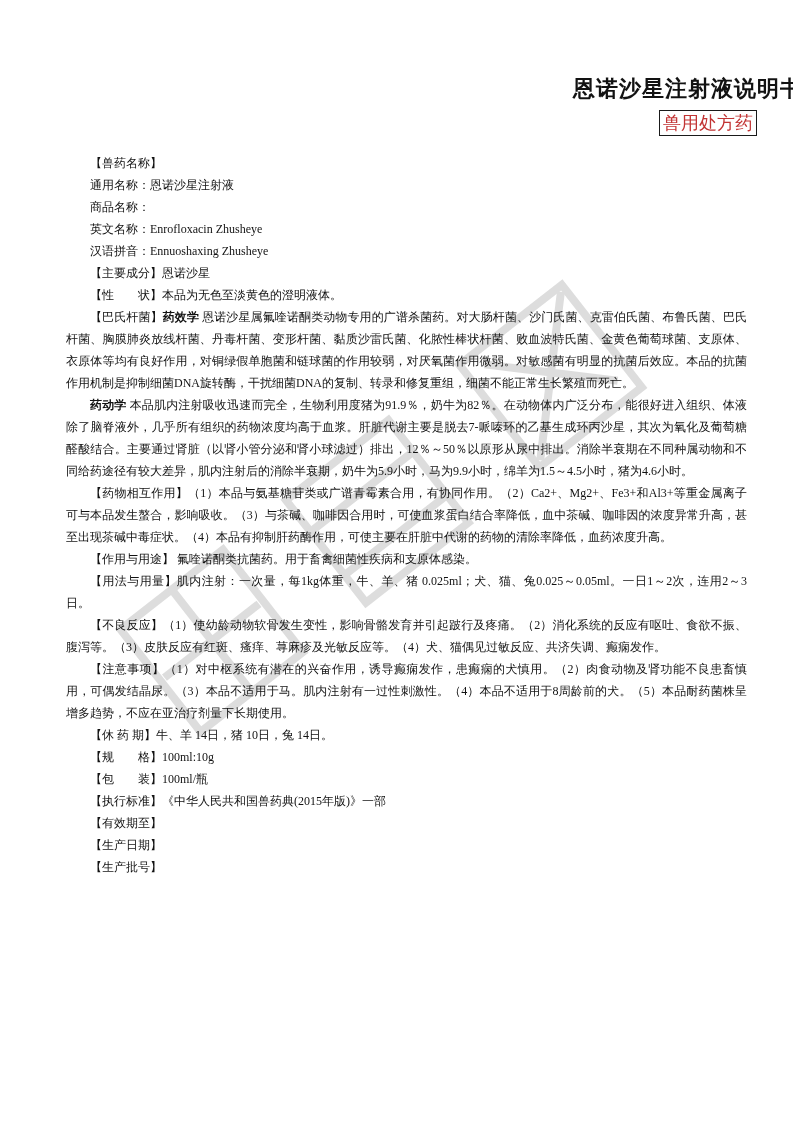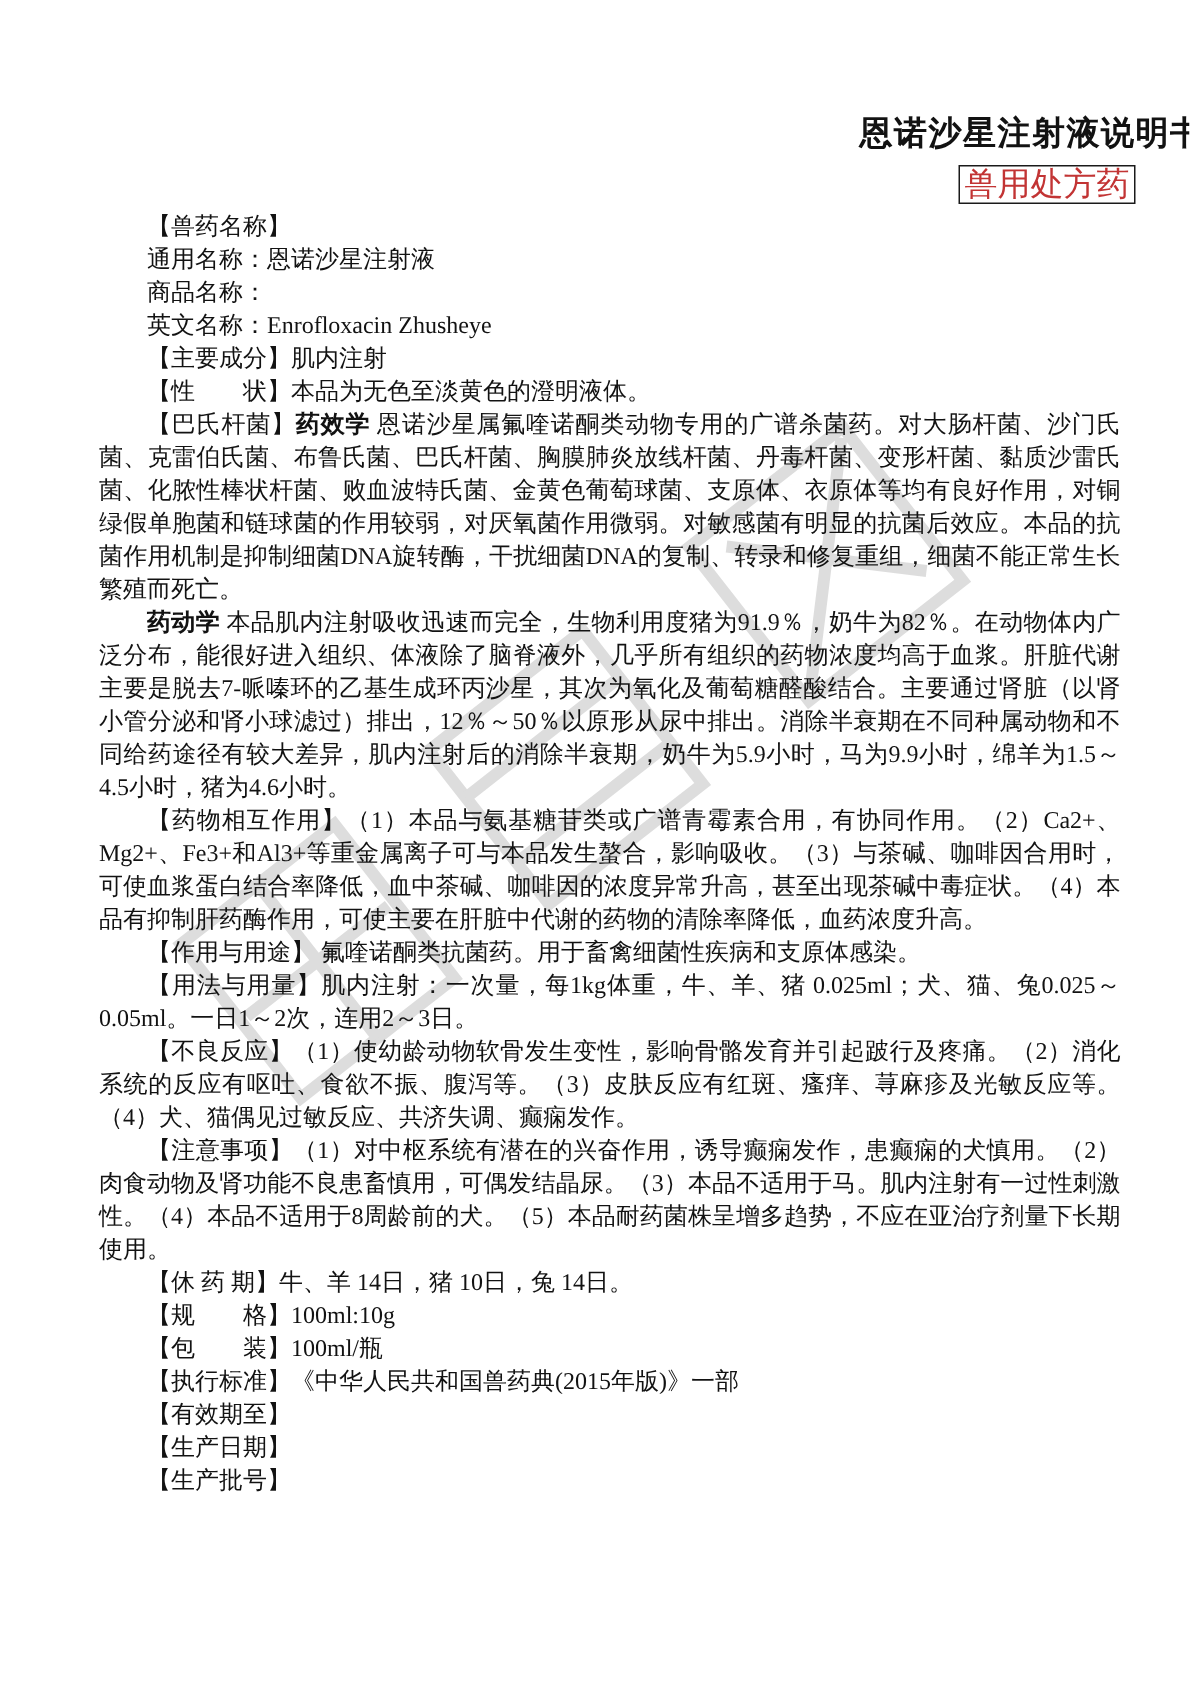--- a/index.html
+++ b/index.html
@@ -18,27 +18,27 @@
   }
   .doc-title{
     position:absolute;top:64px;left:0;width:100%;
     margin:10px;text-align:right;
     font-size:22px;font-weight:bold;letter-spacing:1px;font-family:Liberation Serif, serif;
   }
   .badge{
     position:absolute;top:110px;right:36px;
     border:1px solid #1a1a1a;
     padding:1px 3px;
-    font-size:22px;line-height:22px;
+    font-size:18px;line-height:22px;
     color:var(--badge-red);
     background:transparent;
   }
   .doc-body{
-    position:absolute;left:66px;top:141px;width:681px;
-    font-size:16px;line-height:22px;
+    position:absolute;left:66px;top:152px;width:681px;
+    font-size:12px;line-height:22px;
     text-align:justify;
   }
   .para{margin:0;text-indent:2em;}
   .para b{font-weight:bold;}
   .watermark{
     position:absolute;left:0;top:0;width:793px;height:1122px;
     pointer-events:none;
     z-index:0;
   }
   .doc-title,.badge,.doc-body{z-index:1;}
@@ -63,21 +63,22 @@
 
   <div class="badge" style="border-color: rgb(26, 26, 26);">
     <span>兽用处方药</span>
   </div>
 
   <div class="doc-body">
       <p class="para"><span>【兽药名称】</span></p>
       <p class="para"><span>通用名称：恩诺沙星注射液</span></p>
       <p class="para"><span>商品名称：</span></p>
       <p class="para"><span>英文名称：Enrofloxacin Zhusheye</span></p>
-      <p class="para"><span>【主要成分】肌内注射</span></p>
+      <p class="para"><span>汉语拼音：Ennuoshaxing Zhusheye</span></p>
+      <p class="para"><span>【主要成分】恩诺沙星</span></p>
       <p class="para"><span>【性　　状】本品为无色至淡黄色的澄明液体。</span></p>
       <p class="para"><span>【巴氏杆菌】</span><b>药效学</b><span> 恩诺沙星属氟喹诺酮类动物专用的广谱杀菌药。对大肠杆菌、沙门氏菌、克雷伯氏菌、布鲁氏菌、巴氏杆菌、胸膜肺炎放线杆菌、丹毒杆菌、变形杆菌、黏质沙雷氏菌、化脓性棒状杆菌、败血波特氏菌、金黄色葡萄球菌、支原体、衣原体等均有良好作用，对铜绿假单胞菌和链球菌的作用较弱，对厌氧菌作用微弱。对敏感菌有明显的抗菌后效应。本品的抗菌作用机制是抑制细菌DNA旋转酶，干扰细菌DNA的复制、转录和修复重组，细菌不能正常生长繁殖而死亡。</span></p>
       <p class="para"><b>药动学</b><span> 本品肌内注射吸收迅速而完全，生物利用度猪为91.9％，奶牛为82％。在动物体内广泛分布，能很好进入组织、体液除了脑脊液外，几乎所有组织的药物浓度均高于血浆。肝脏代谢主要是脱去7-哌嗪环的乙基生成环丙沙星，其次为氧化及葡萄糖醛酸结合。主要通过肾脏（以肾小管分泌和肾小球滤过）排出，12％～50％以原形从尿中排出。消除半衰期在不同种属动物和不同给药途径有较大差异，肌内注射后的消除半衰期，奶牛为5.9小时，马为9.9小时，绵羊为1.5～4.5小时，猪为4.6小时。</span></p>
       <p class="para"><span>【药物相互作用】（1）本品与氨基糖苷类或广谱青霉素合用，有协同作用。（2）Ca2+、Mg2+、Fe3+和Al3+等重金属离子可与本品发生螯合，影响吸收。（3）与茶碱、咖啡因合用时，可使血浆蛋白结合率降低，血中茶碱、咖啡因的浓度异常升高，甚至出现茶碱中毒症状。（4）本品有抑制肝药酶作用，可使主要在肝脏中代谢的药物的清除率降低，血药浓度升高。</span></p>
       <p class="para"><span>【作用与用途】 氟喹诺酮类抗菌药。用于畜禽细菌性疾病和支原体感染。</span></p>
       <p class="para"><span>【用法与用量】肌内注射：一次量，每1kg体重，牛、羊、猪 0.025ml；犬、猫、兔0.025～0.05ml。一日1～2次，连用2～3日。</span></p>
       <p class="para"><span>【不良反应】（1）使幼龄动物软骨发生变性，影响骨骼发育并引起跛行及疼痛。（2）消化系统的反应有呕吐、食欲不振、腹泻等。（3）皮肤反应有红斑、瘙痒、荨麻疹及光敏反应等。（4）犬、猫偶见过敏反应、共济失调、癫痫发作。</span></p>
       <p class="para"><span>【注意事项】（1）对中枢系统有潜在的兴奋作用，诱导癫痫发作，患癫痫的犬慎用。（2）肉食动物及肾功能不良患畜慎用，可偶发结晶尿。（3）本品不适用于马。肌内注射有一过性刺激性。（4）本品不适用于8周龄前的犬。（5）本品耐药菌株呈增多趋势，不应在亚治疗剂量下长期使用。</span></p>
       <p class="para"><span>【休 药 期】牛、羊 14日，猪 10日，兔 14日。</span></p>
       <p class="para"><span>【规　　格】100ml:10g</span></p>

